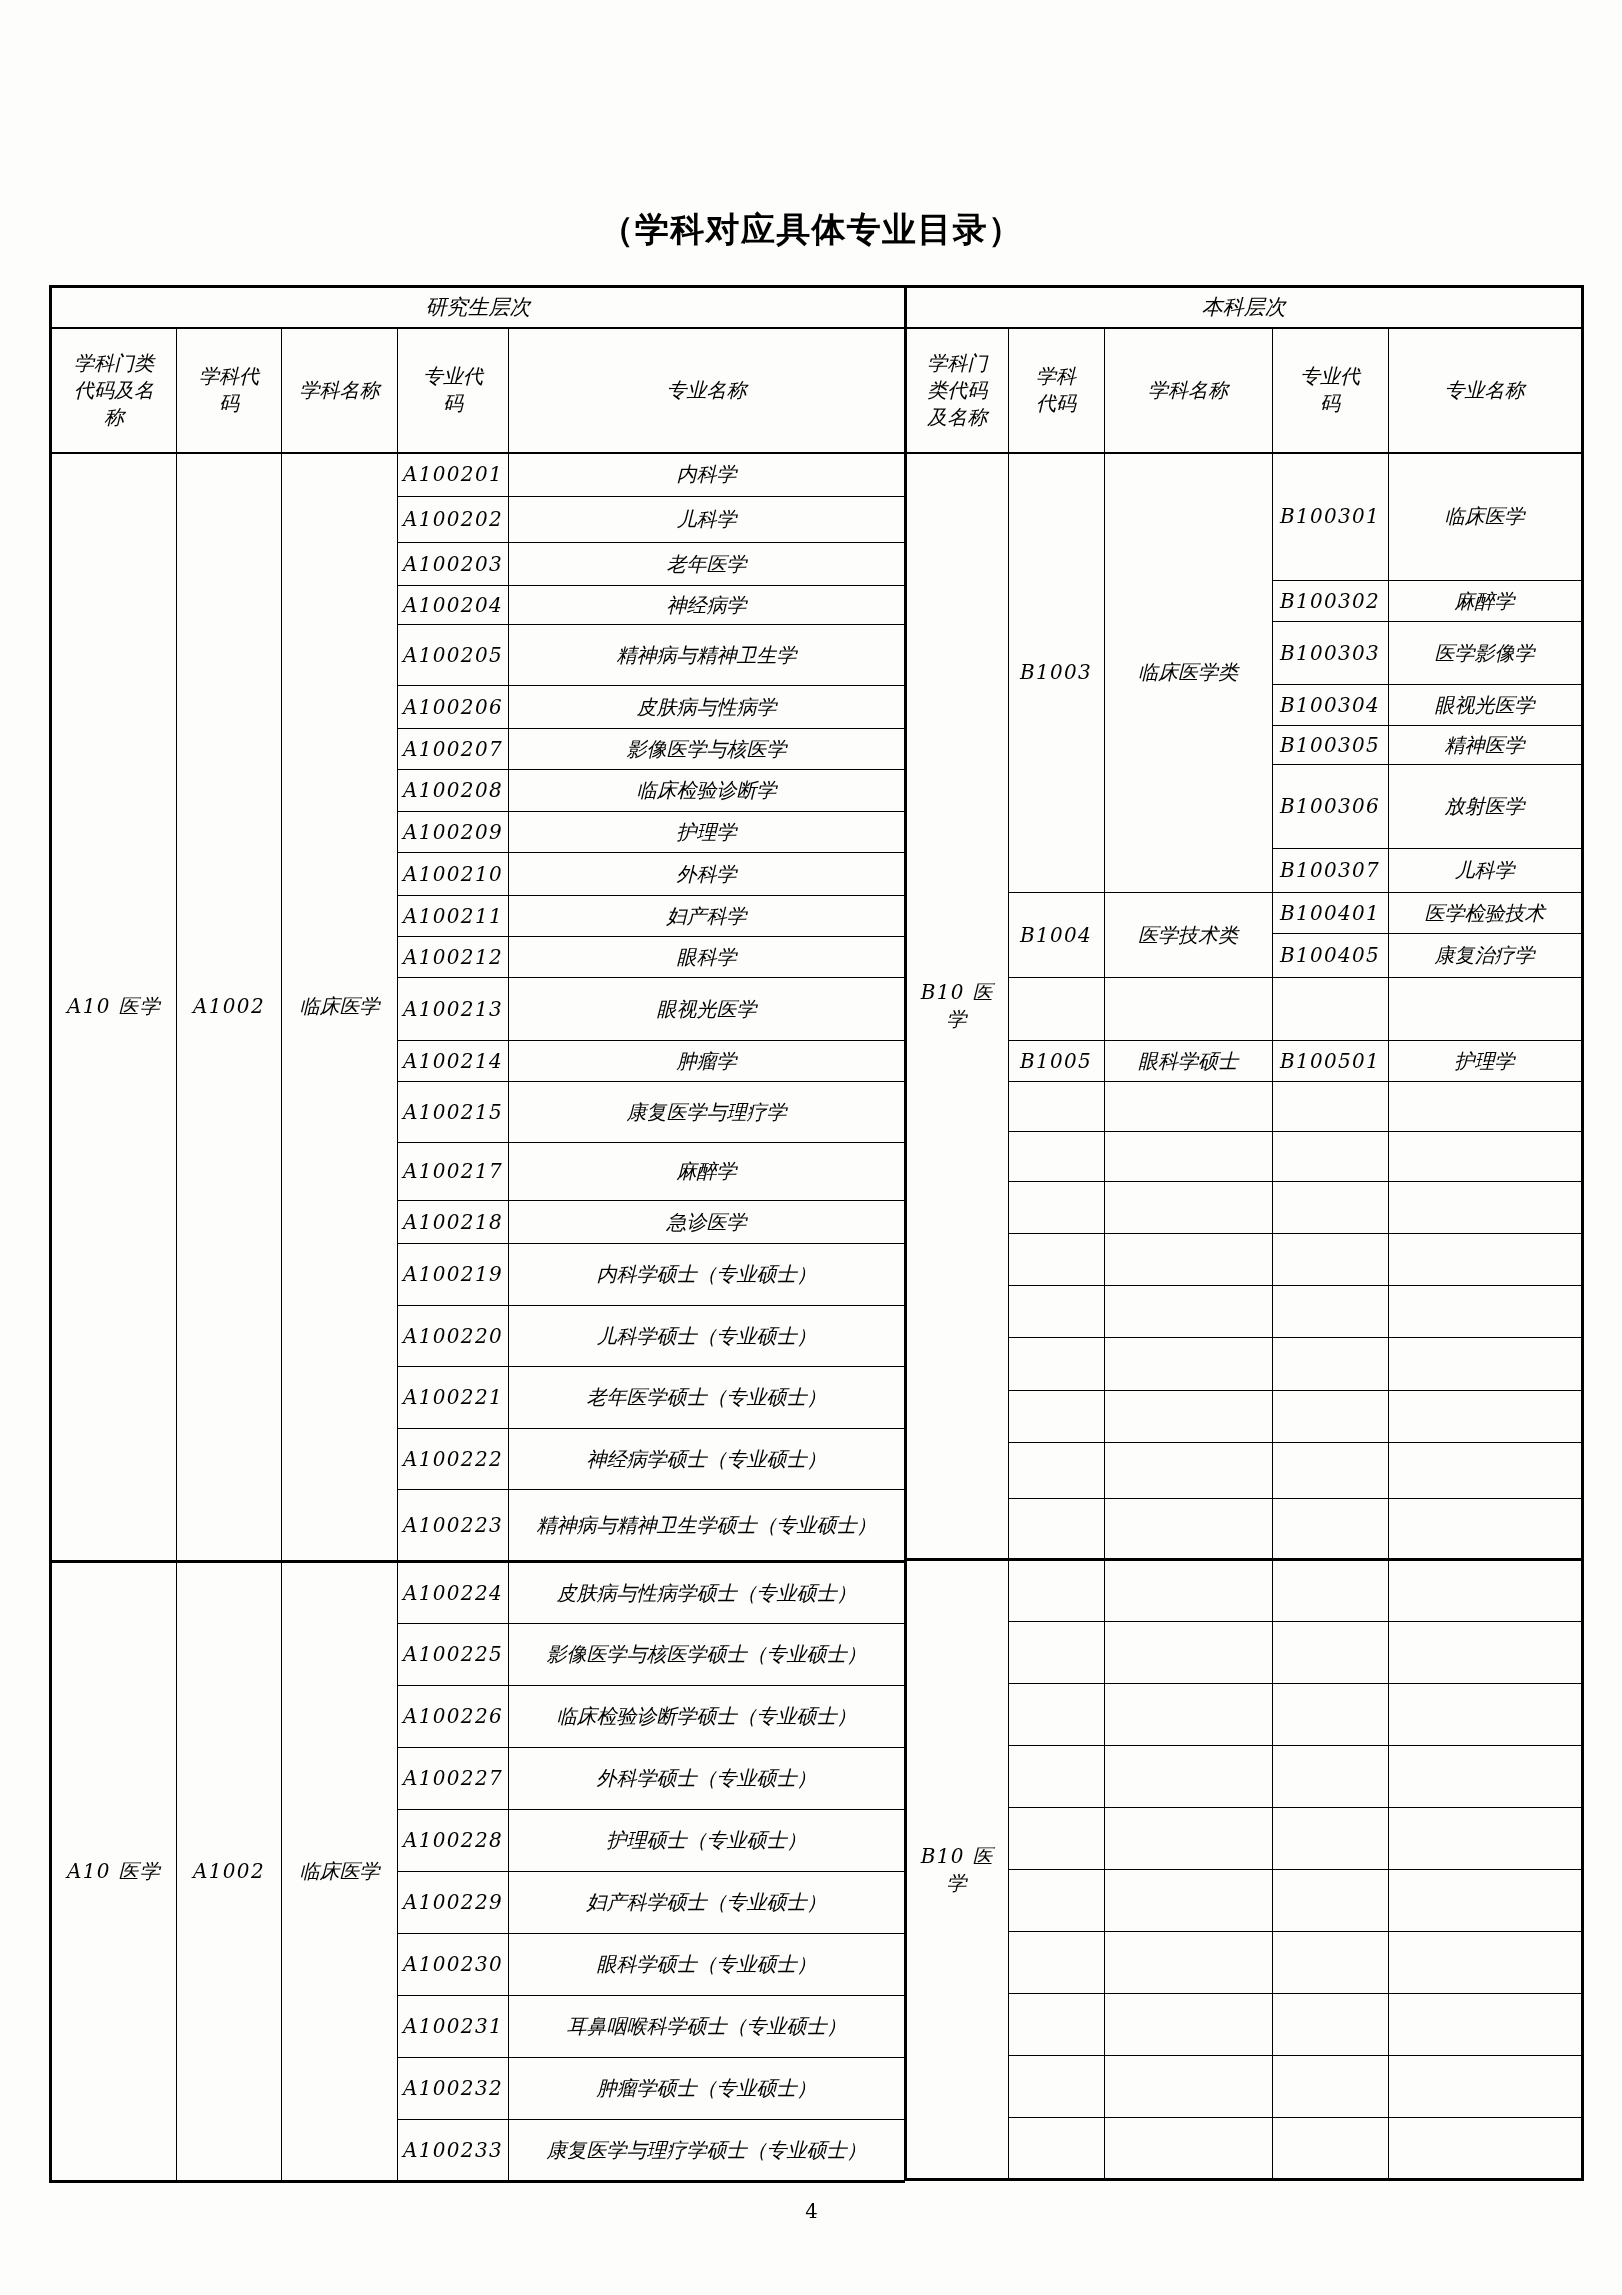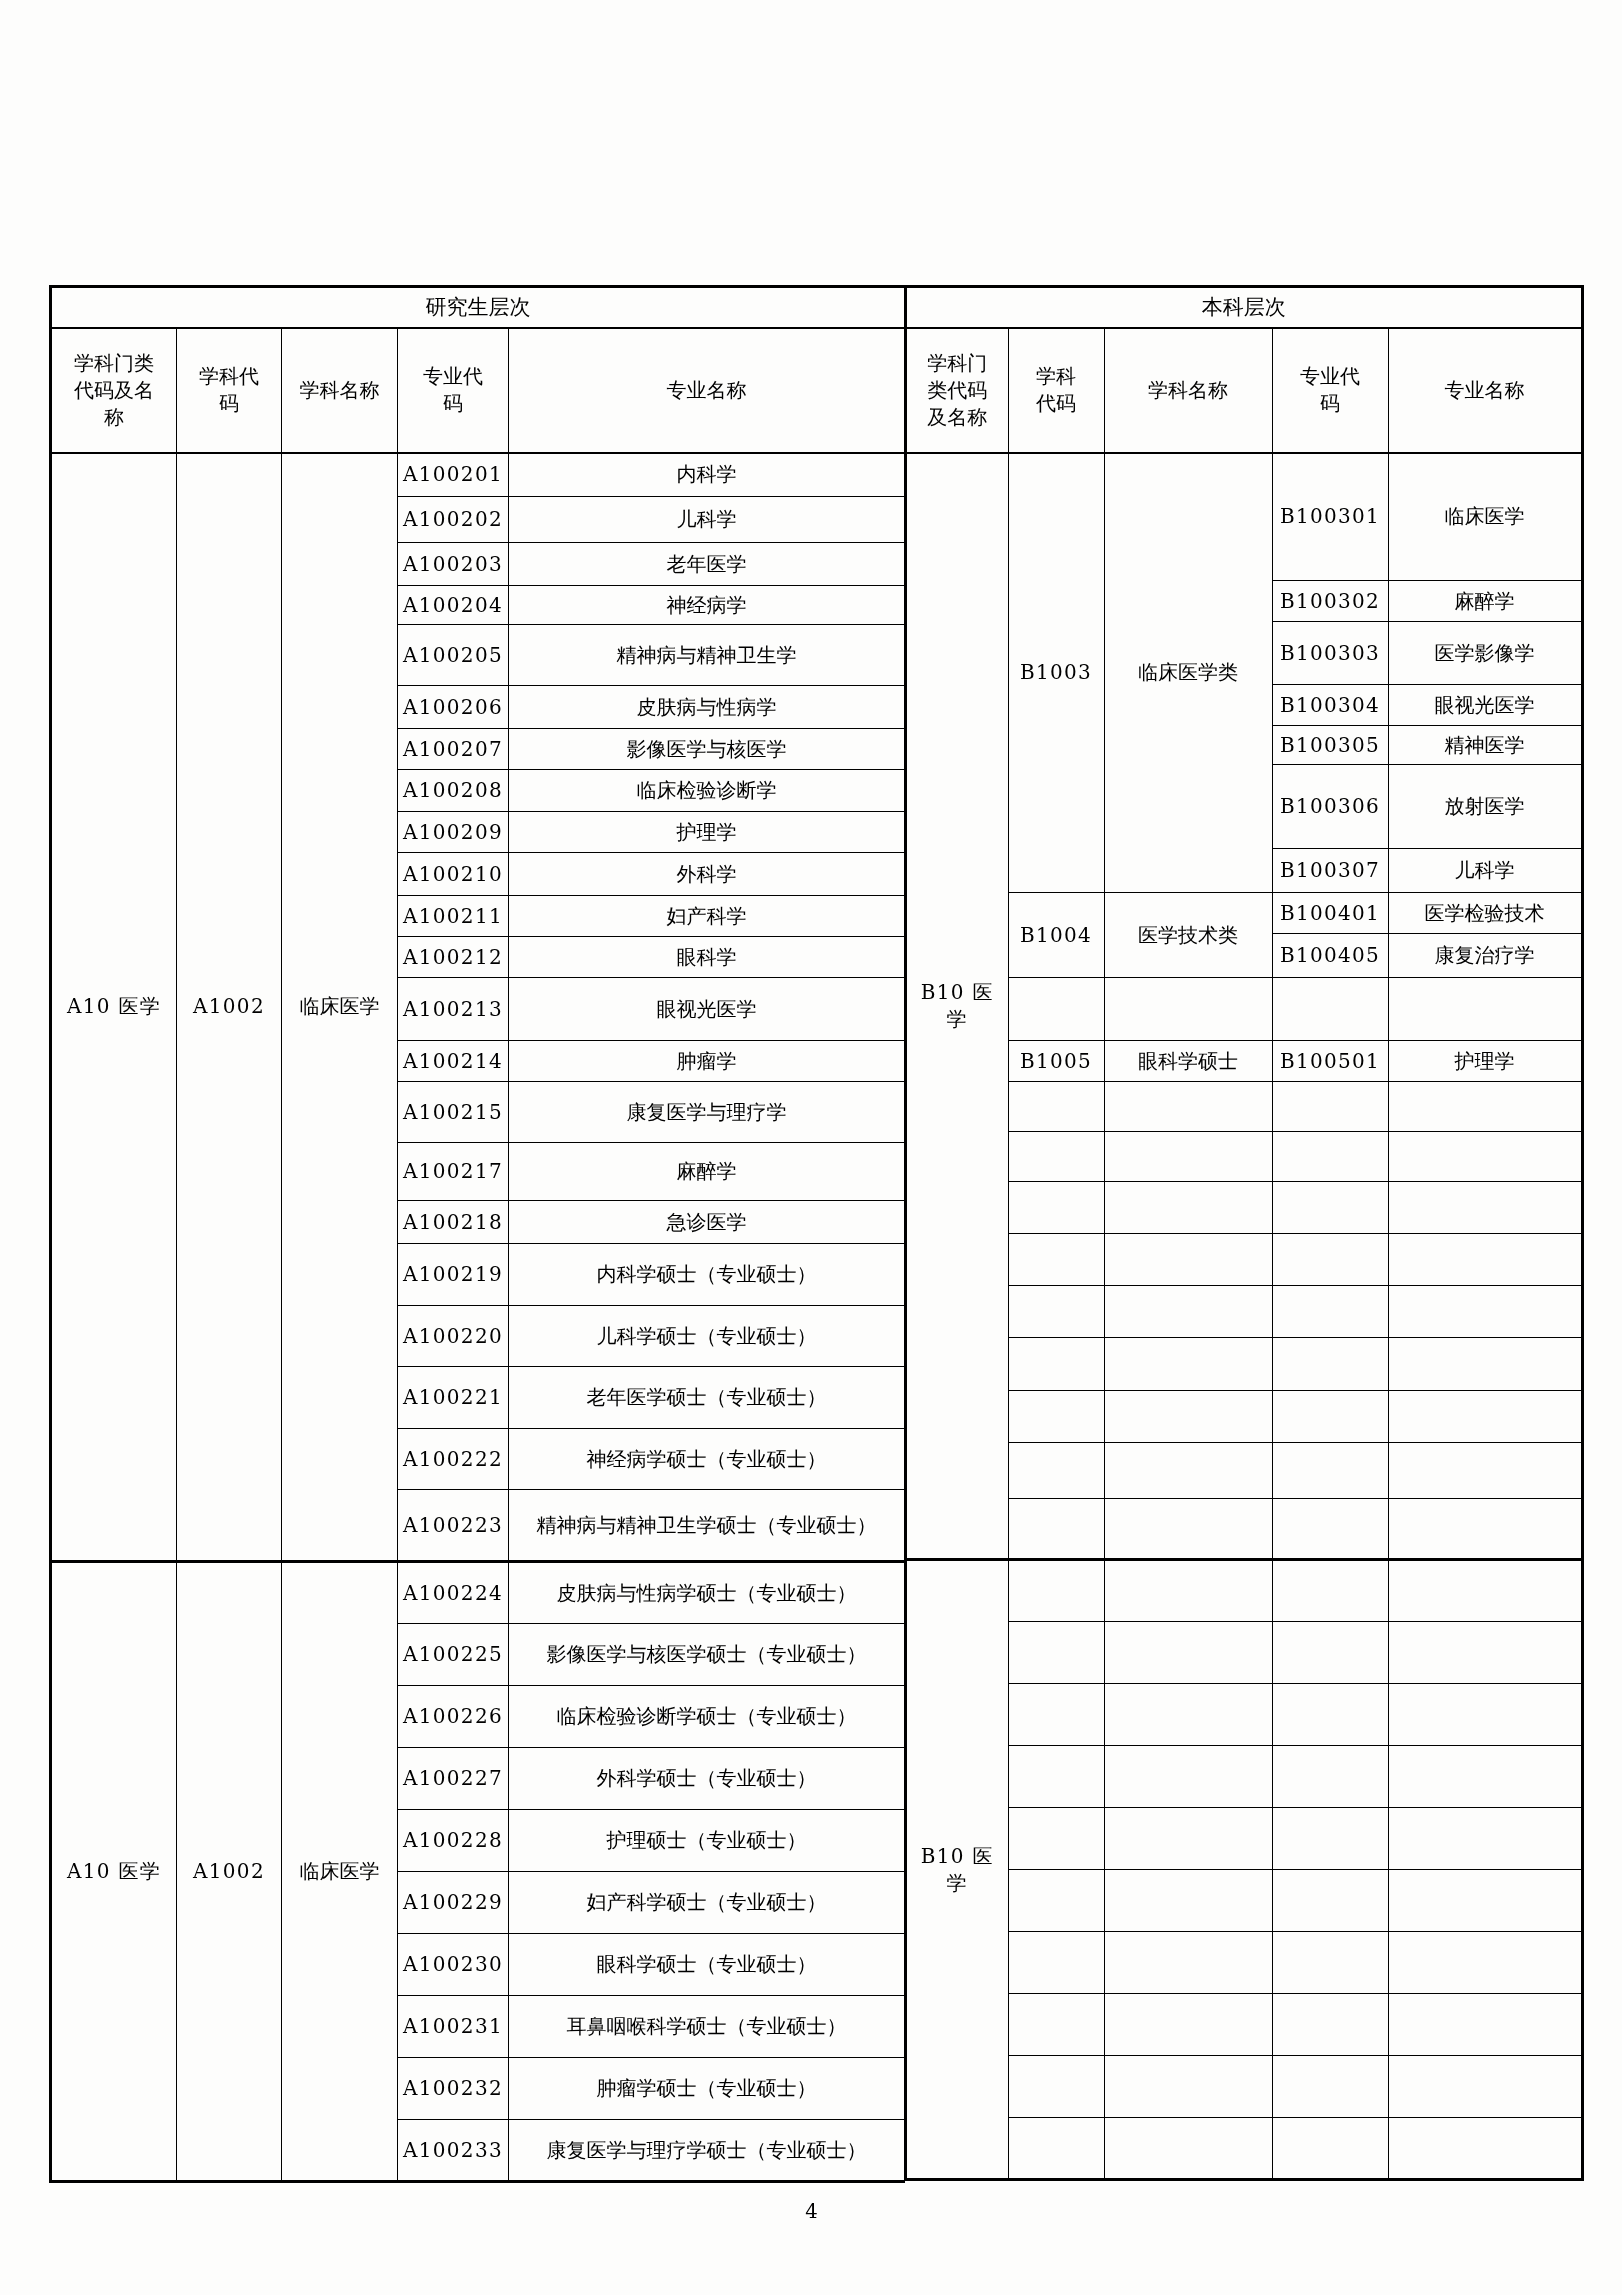--- a/index.html
+++ b/index.html
@@ -11,21 +11,21 @@
   .doc-title {
     position:absolute; top:124px; left:0; width:100%;
     text-align:center; font-size:37px; font-weight:bold; letter-spacing:2px;
   }
   .doc-subtitle {
     position:absolute; top:207px; left:0; width:100%;
     text-align:center; font-size:34px; font-weight:bold; letter-spacing:1.3px;
   }
   .table-wrap {
     position:absolute; left:49px; top:285px;
-    display:flex; align-items:flex-start;
+    display:flex; align-items:flex-start;font-style:italic;
   }
   table { border-collapse:collapse; table-layout:fixed; }
   .t-left  { width:854px; border:3.3px solid #000; border-right:1.3px solid #000; }
   .t-right { width:676px; border:3.3px solid #000; border-left:2.6px solid #000; }
   td, th {
     border:1.3px solid #000; padding:0 2.6px; margin:0;
     text-align:center; vertical-align:middle;
     font-size:20px; font-weight:normal; line-height:1.35;
     overflow:hidden; box-sizing:border-box;
   }
@@ -36,20 +36,21 @@
   td.cat  { white-space:pre-line; }
   .page-number {
     position:absolute; top:2200px; left:0; width:100%;
     text-align:center; font-size:19.6px;
   }
 </style>
 </head>
 <body>
 
 <div class="sheet">
+  <div class="doc-subtitle">（学科对应具体专业目录）</div>
 
   <div class="table-wrap">
     <table class="t-left">
       <colgroup>
         <col style="width:126px">
           <col style="width:105px">
           <col style="width:116px">
         <col style="width:111px">
           <col style="width:396px">
       </colgroup>

